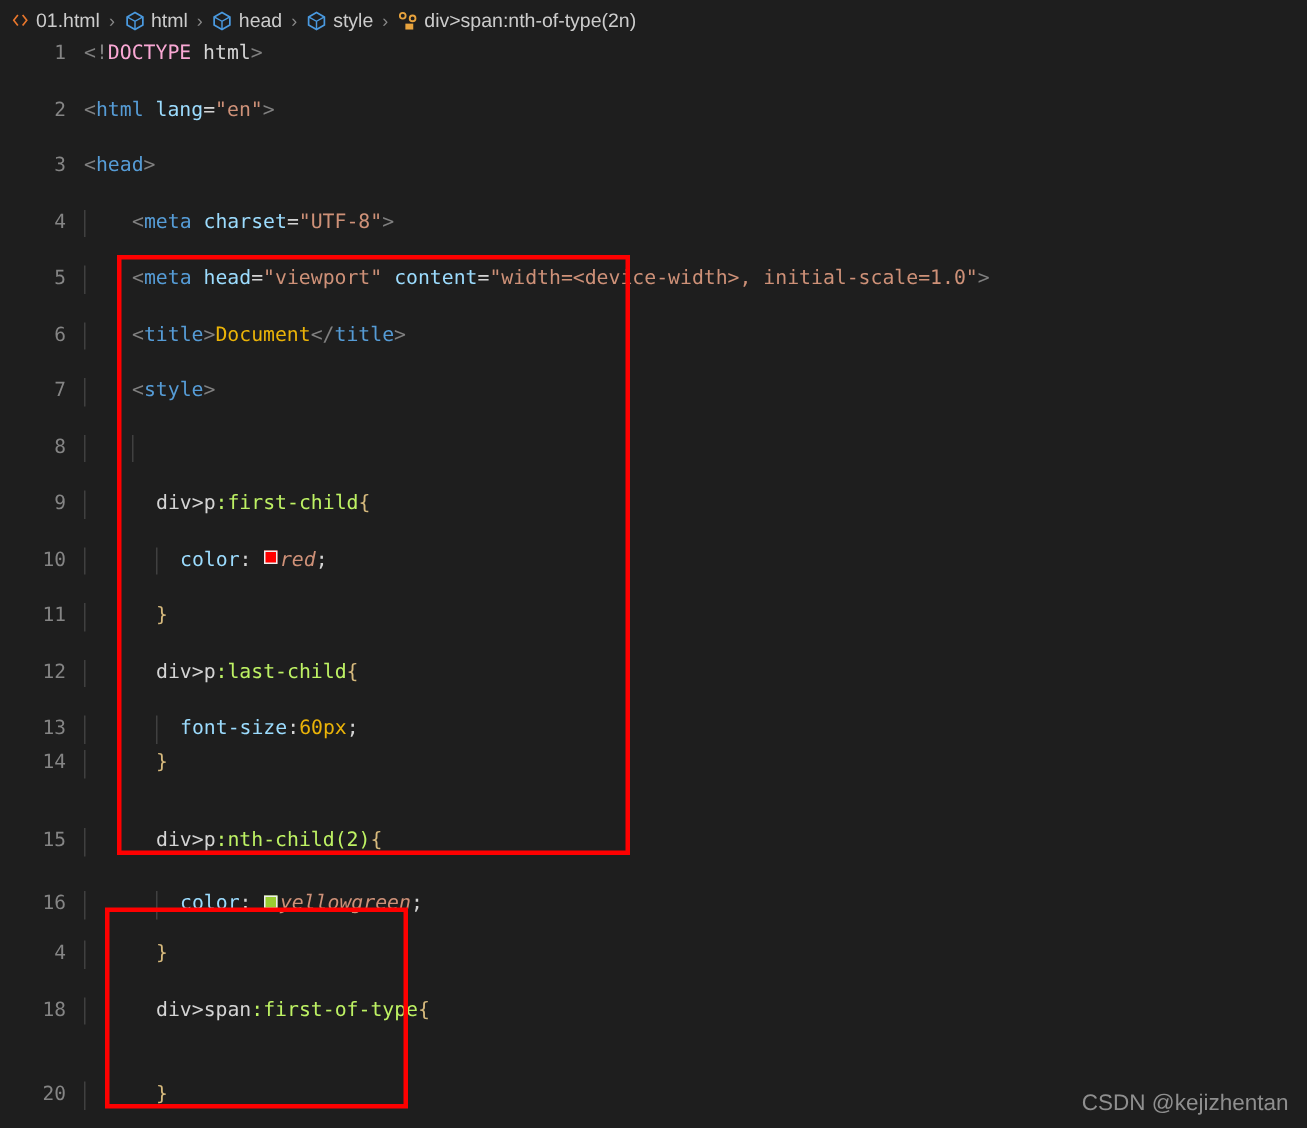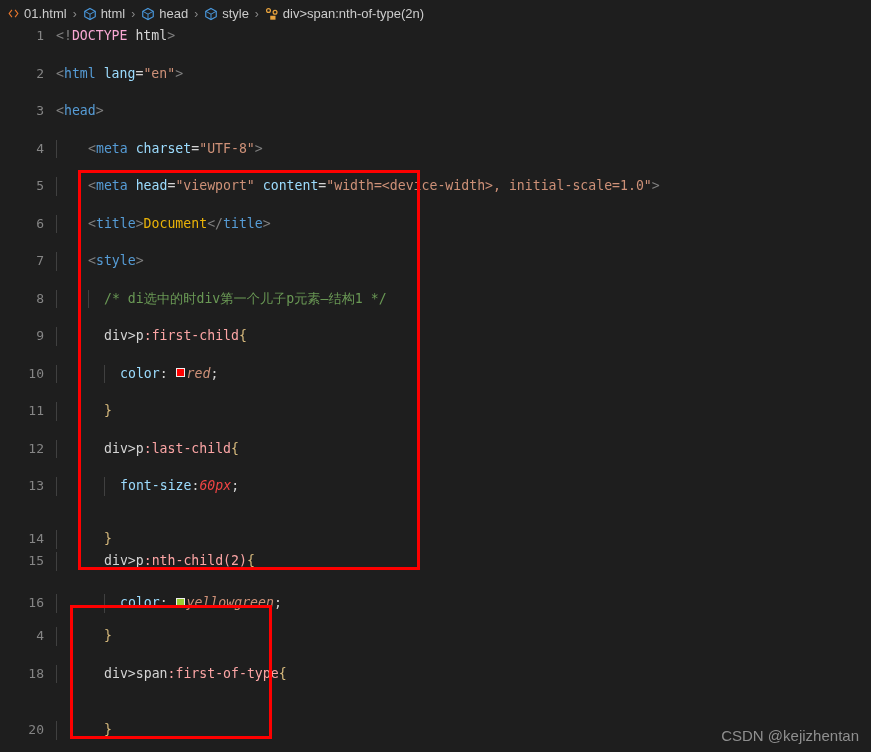--- a/index.html
+++ b/index.html
@@ -89,24 +89,24 @@
   }
 
   
   .t-tag      { color: #569cd6; }
   .t-bracket  { color: #808080; }
   .t-attr     { color: #9cdcfe; }
   .t-str      { color: #ce9178; }
   .t-plain    { color: #d4d4d4; }
   .t-comment  { color: #6a9955; }
   .t-sel      { color: #d4d4d4; }
-  .t-pseudo   { color: #fca5a5; }
+  .t-pseudo   { color: #bef264; }
   .t-brace    { color: #d7ba7d; }
   .t-prop     { color: #9cdcfe; }
-  .t-num      { color: #ef4444; font-style: italic; }
+  .t-num      { color: #eab308; }
   .t-val      { color: #ce9178; font-style: italic; }
   .t-punct    { color: #d4d4d4; }
   .t-text     { color: #eab308; }
   .t-doctype  { color: #808080; }
   .t-doctype-name { color: #f9a8d4; }
 
   
   .swatch {
     display: inline-block;
     width: 9px; height: 9px;
@@ -239,21 +239,20 @@
     <div class="line" style="top:112.5px">
       <span class="num">7</span>
       <span class="ig" style="left:56px"></span>
       <span class="code" style="left:88px"><span class="t-bracket">&lt;</span><span class="t-tag">style</span><span class="t-bracket">&gt;</span></span>
     </div>
 
     <div class="line" style="top:131.25px">
       <span class="num">8</span>
       <span class="ig" style="left:56px"></span>
       <span class="ig" style="left:88px"></span>
-      <span class="code" style="left:104px"><span class="t-comment">/* di选中的时div第一个儿子p元素—结构1 */</span></span>
     </div>
 
     <div class="line" style="top:150px">
       <span class="num">9</span>
       <span class="ig" style="left:56px"></span>
       <span class="code" style="left:104px"><span class="t-sel">div&gt;p</span><span class="t-pseudo">:first-child</span><span class="t-brace">{</span></span>
     </div>
 
     <div class="line" style="top:168.75px">
       <span class="num">10</span>
@@ -274,21 +273,21 @@
       <span class="code" style="left:104px"><span class="t-sel">div&gt;p</span><span class="t-pseudo">:last-child</span><span class="t-brace">{</span></span>
     </div>
 
     <div class="line" style="top:225px">
       <span class="num">13</span>
       <span class="ig" style="left:56px"></span>
       <span class="ig" style="left:104px"></span>
       <span class="code" style="left:120px"><span class="t-prop">font-size</span><span class="t-punct">:</span><span class="t-num">60px</span><span class="t-punct">;</span></span>
     </div>
 
-    <div class="line" style="top:259px">
+    <div class="line" style="top:229px">
       <span class="num">14</span>
       <span class="ig" style="left:56px"></span>
       <span class="code" style="left:104px"><span class="t-brace">}</span></span>
     </div>
 
     <div class="line" style="top:262.5px">
       <span class="num">15</span>
       <span class="ig" style="left:56px"></span>
       <span class="code" style="left:104px"><span class="t-sel">div&gt;p</span><span class="t-pseudo">:nth-child(2)</span><span class="t-brace">{</span></span>
     </div>

